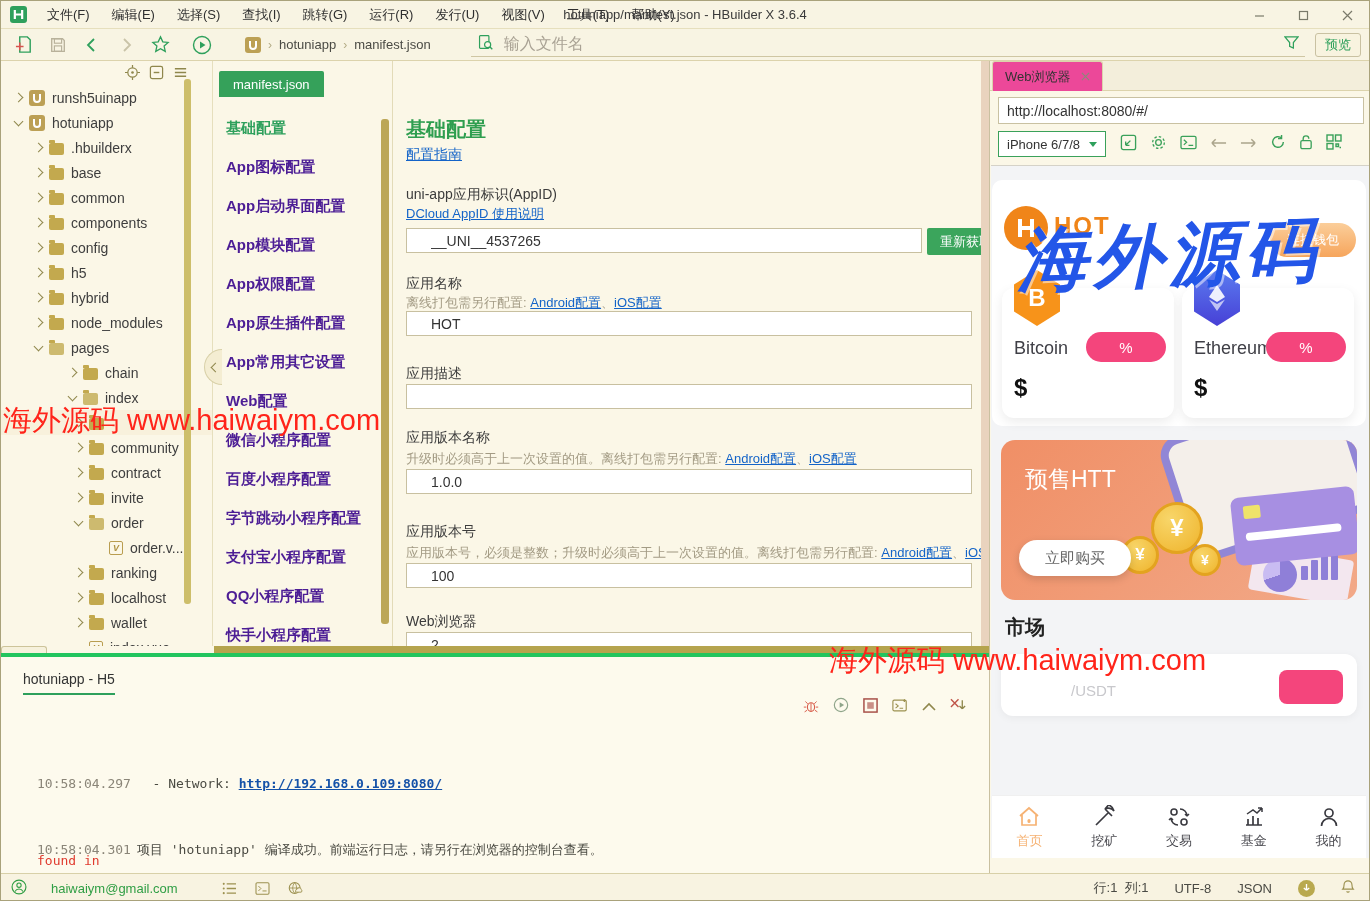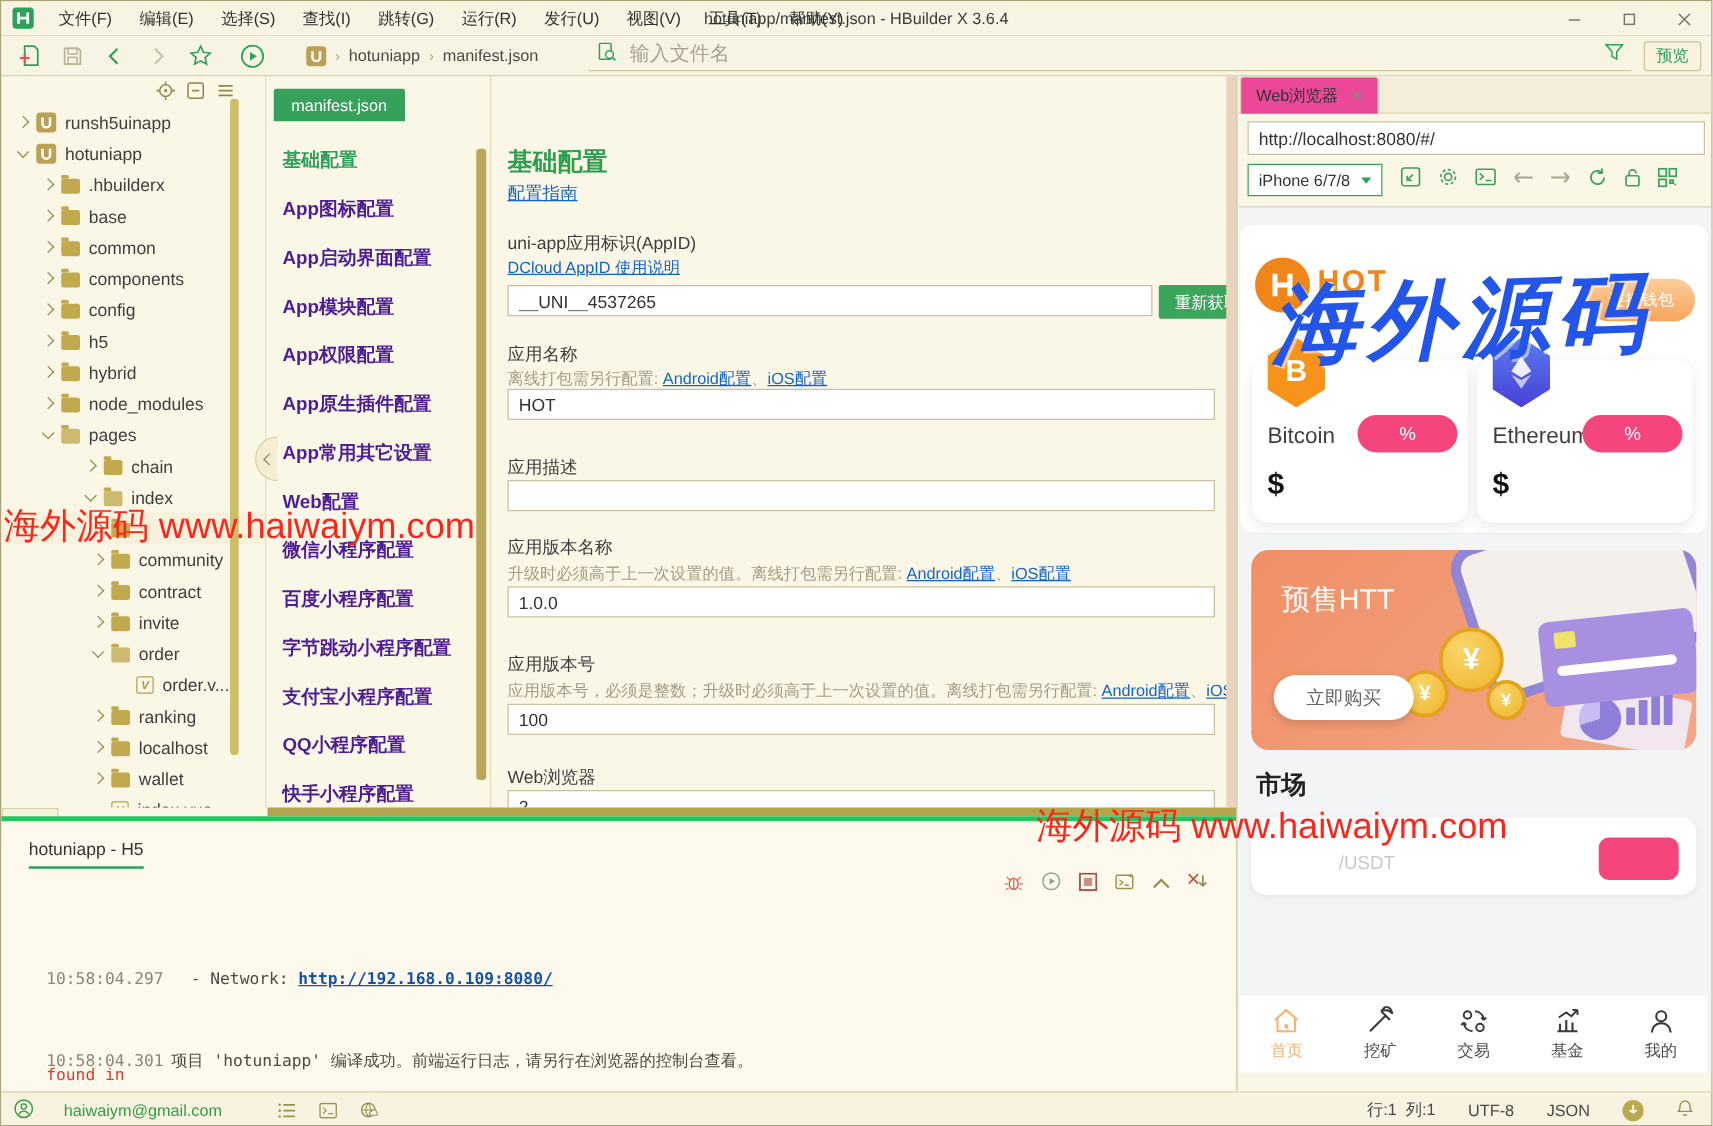--- a/index.html
+++ b/index.html
@@ -75,21 +75,21 @@
   .cfg-scroll{position:absolute;right:3px;top:58px;width:8px;height:505px;background:#BCA757;border-radius:3px;}
 
   
   .editor{position:absolute;left:393px;top:60px;width:595px;height:585px;overflow:hidden;}
   .ed-title{position:absolute;left:12px;top:55px;font-size:20px;font-weight:bold;color:#2E9E4F;}
   .link{color:#1464C8;text-decoration:underline;cursor:pointer;}
   .ed-guide{position:absolute;left:12px;top:85px;font-size:14px;}
   .flabel{position:absolute;left:12px;font-size:14px;color:#3C3C3C;}
   .fhint{position:absolute;left:12px;font-size:13px;color:#A39B84;white-space:nowrap;}
   .finput{position:absolute;left:12px;height:25px;border:1px solid #C8C0A0;background:#fff;
-          font-size:14px;color:#333;padding:0 8px;outline:none;}
+          font-size:14px;color:#333;padding:0 24px;outline:none;}
   .regen-btn{position:absolute;left:530px;top:117px;width:78px;height:27px;background:#3BA55C;color:#fff;
              font-size:13px;display:flex;align-items:center;justify-content:center;border-radius:2px;white-space:nowrap;overflow:hidden;}
   .ed-scroll{position:absolute;right:0;top:0;width:8px;height:585px;background:#E9D3BE;}
   .hscroll{position:absolute;left:213px;top:645px;width:775px;height:7px;background:#B5A44E;}
 
   
   .console{position:absolute;left:0;top:652px;width:988px;height:220px;background:#FDFAED;border-top:4px solid #22c55e;}
   .con-tab{position:absolute;left:22px;top:14px;font-size:14px;color:#333;padding-bottom:6px;border-bottom:2px solid #2EA05C;}
   .con-icons{position:absolute;right:22px;top:40px;display:flex;gap:14px;align-items:center;}
   .logs{position:absolute;left:36px;top:72px;font-family:"DejaVu Sans Mono",monospace;font-size:13px;

